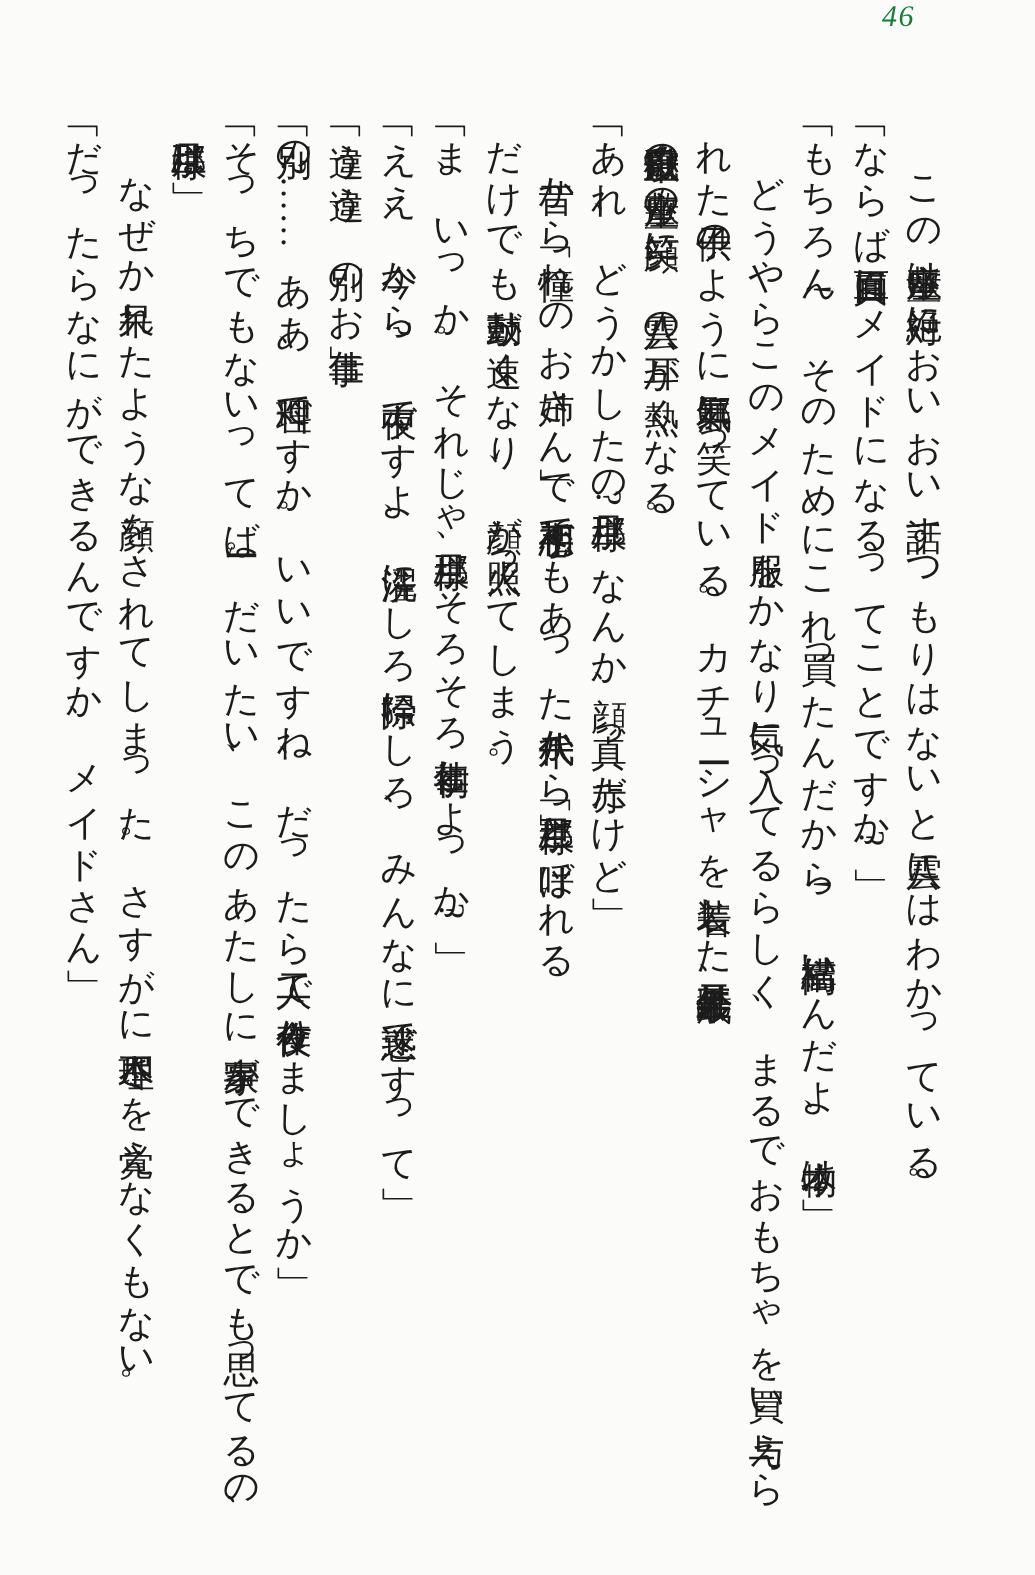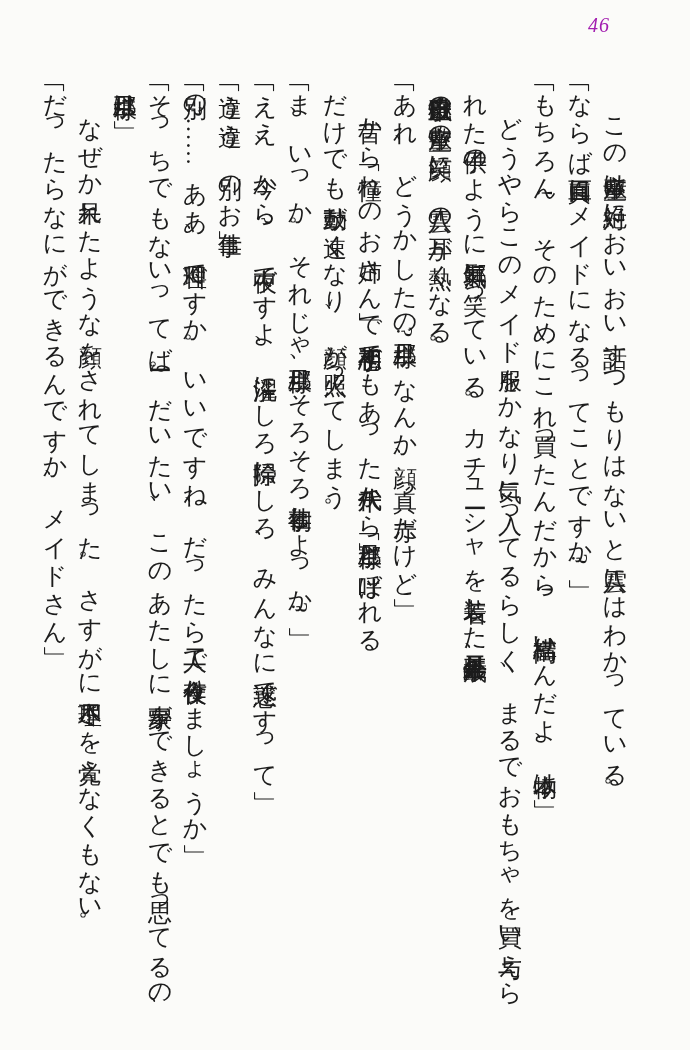--- a/index.html
+++ b/index.html
@@ -16,26 +16,26 @@
     position: relative;
     width: 690px;
     height: 1050px;
     background: #fbfbf9;
     color: #1c1c1c;
     font-family: "Liberation Serif", "DejaVu Serif", serif;
     overflow: hidden;
   }
   .page-number {
     position: absolute;
-    top: 14px;
+    top: 0;
     left: 588px;
     font-size: 20px;
     font-style: italic;
     letter-spacing: 1px;
-    color: #a21caf;
+    color: #15803d;
   }
   .text-block {
     position: absolute;
     top: 77px;
     right: 58px;
     height: 965px;
     writing-mode: vertical-rl;
     text-orientation: mixed;
   }
   .tcol {

